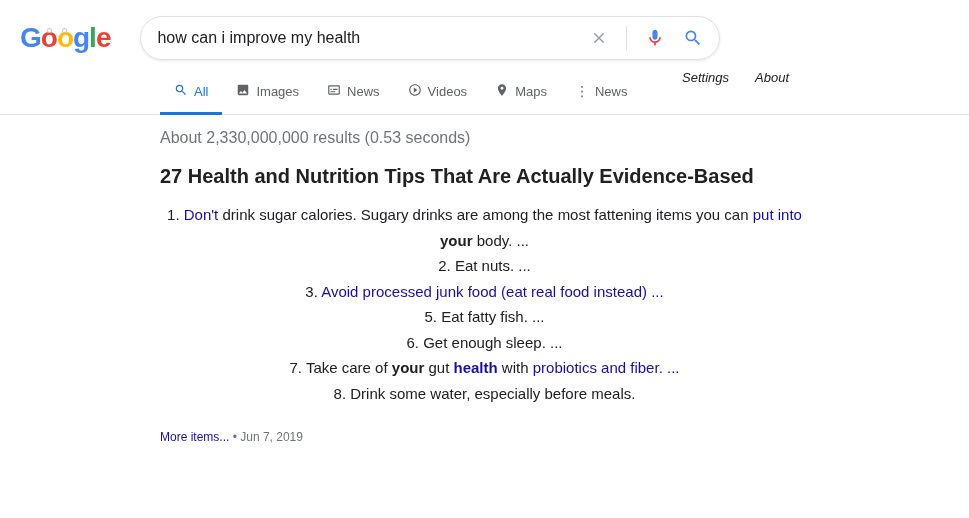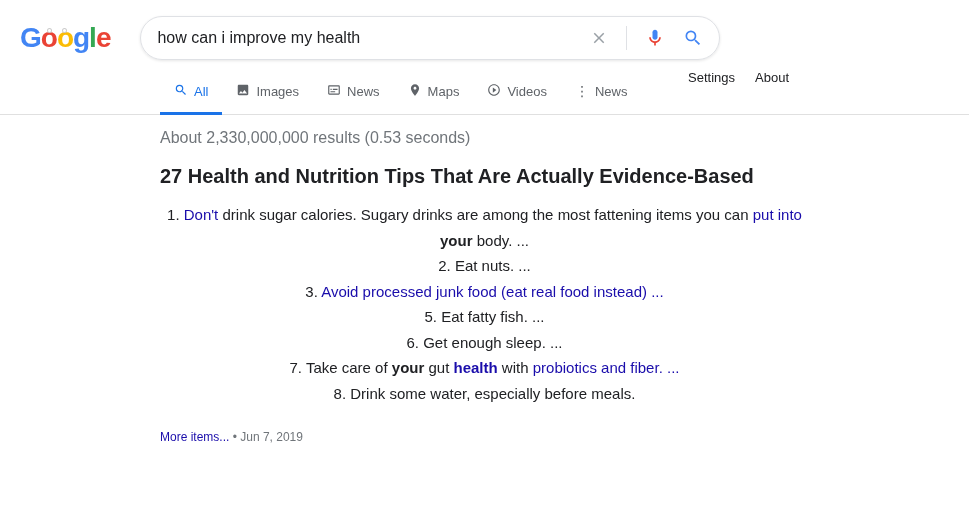--- a/index.html
+++ b/index.html
@@ -94,24 +94,25 @@
       color: #1a73e8;
       border-bottom: 3px solid #1a73e8;
     }
     .nav-tab .tab-icon {
       font-size: 14px;
     }
     .nav-spacer { flex: 1; }
     .nav-settings {
       display: flex;
       align-items: center;
-      gap: 20px;
+      gap: 26px;
       padding-right: 20px;
       font-size: 13px;
       color: #202124;
+      font-style: italic;
     }
     .nav-settings a {
       color: #202124;
       text-decoration: none;
       cursor: pointer;
     }
 
     
     .results-area {
       padding: 14px 160px 20px 160px;
@@ -213,32 +214,32 @@
     <span class="tab-icon">
       <svg width="14" height="14" viewBox="0 0 24 24">
           <path d="M20 4H4c-1.1 0-2 .9-2 2v12c0 1.1.9 2 2 2h16c1.1 0 2-.9 2-2V6c0-1.1-.9-2-2-2zm0 14H4V6h16v12zM6 10h2v2H6zm0 4h8v2H6zm4-4h8v2h-8z" fill="#5f6368"></path>
         </svg>
     </span>
     <span>News</span>
   </a>
   <a class="nav-tab">
     <span class="tab-icon">
       <svg width="14" height="14" viewBox="0 0 24 24">
+          <path d="M10 16.5l6-4.5-6-4.5v9zM12 2C6.48 2 2 6.48 2 12s4.48 10 10 10 10-4.48 10-10S17.52 2 12 2zm0 18c-4.41 0-8-3.59-8-8s3.59-8 8-8 8 3.59 8 8-3.59 8-8 8z" fill="#5f6368"></path>
+        </svg>
+    </span>
+    <span>Videos</span>
+  </a>
+  <a class="nav-tab">
+    <span class="tab-icon">
+      <svg width="14" height="14" viewBox="0 0 24 24">
           <path d="M12 2C8.13 2 5 5.13 5 9c0 5.25 7 13 7 13s7-7.75 7-13c0-3.87-3.13-7-7-7zm0 9.5c-1.38 0-2.5-1.12-2.5-2.5s1.12-2.5 2.5-2.5 2.5 1.12 2.5 2.5-1.12 2.5-2.5 2.5z" fill="#5f6368"></path>
         </svg>
     </span>
     <span>Maps</span>
-  </a>
-  <a class="nav-tab">
-    <span class="tab-icon">
-      <svg width="14" height="14" viewBox="0 0 24 24">
-          <path d="M10 16.5l6-4.5-6-4.5v9zM12 2C6.48 2 2 6.48 2 12s4.48 10 10 10 10-4.48 10-10S17.52 2 12 2zm0 18c-4.41 0-8-3.59-8-8s3.59-8 8-8 8 3.59 8 8-3.59 8-8 8z" fill="#5f6368"></path>
-        </svg>
-    </span>
-    <span>Videos</span>
   </a>
   <a class="nav-tab">
     <span class="tab-icon">⋮</span>
     <span>News</span>
   </a>
   <div class="nav-spacer"></div>
   <div class="nav-settings">
     <a>Settings</a>
     <a>About</a>
   </div>

